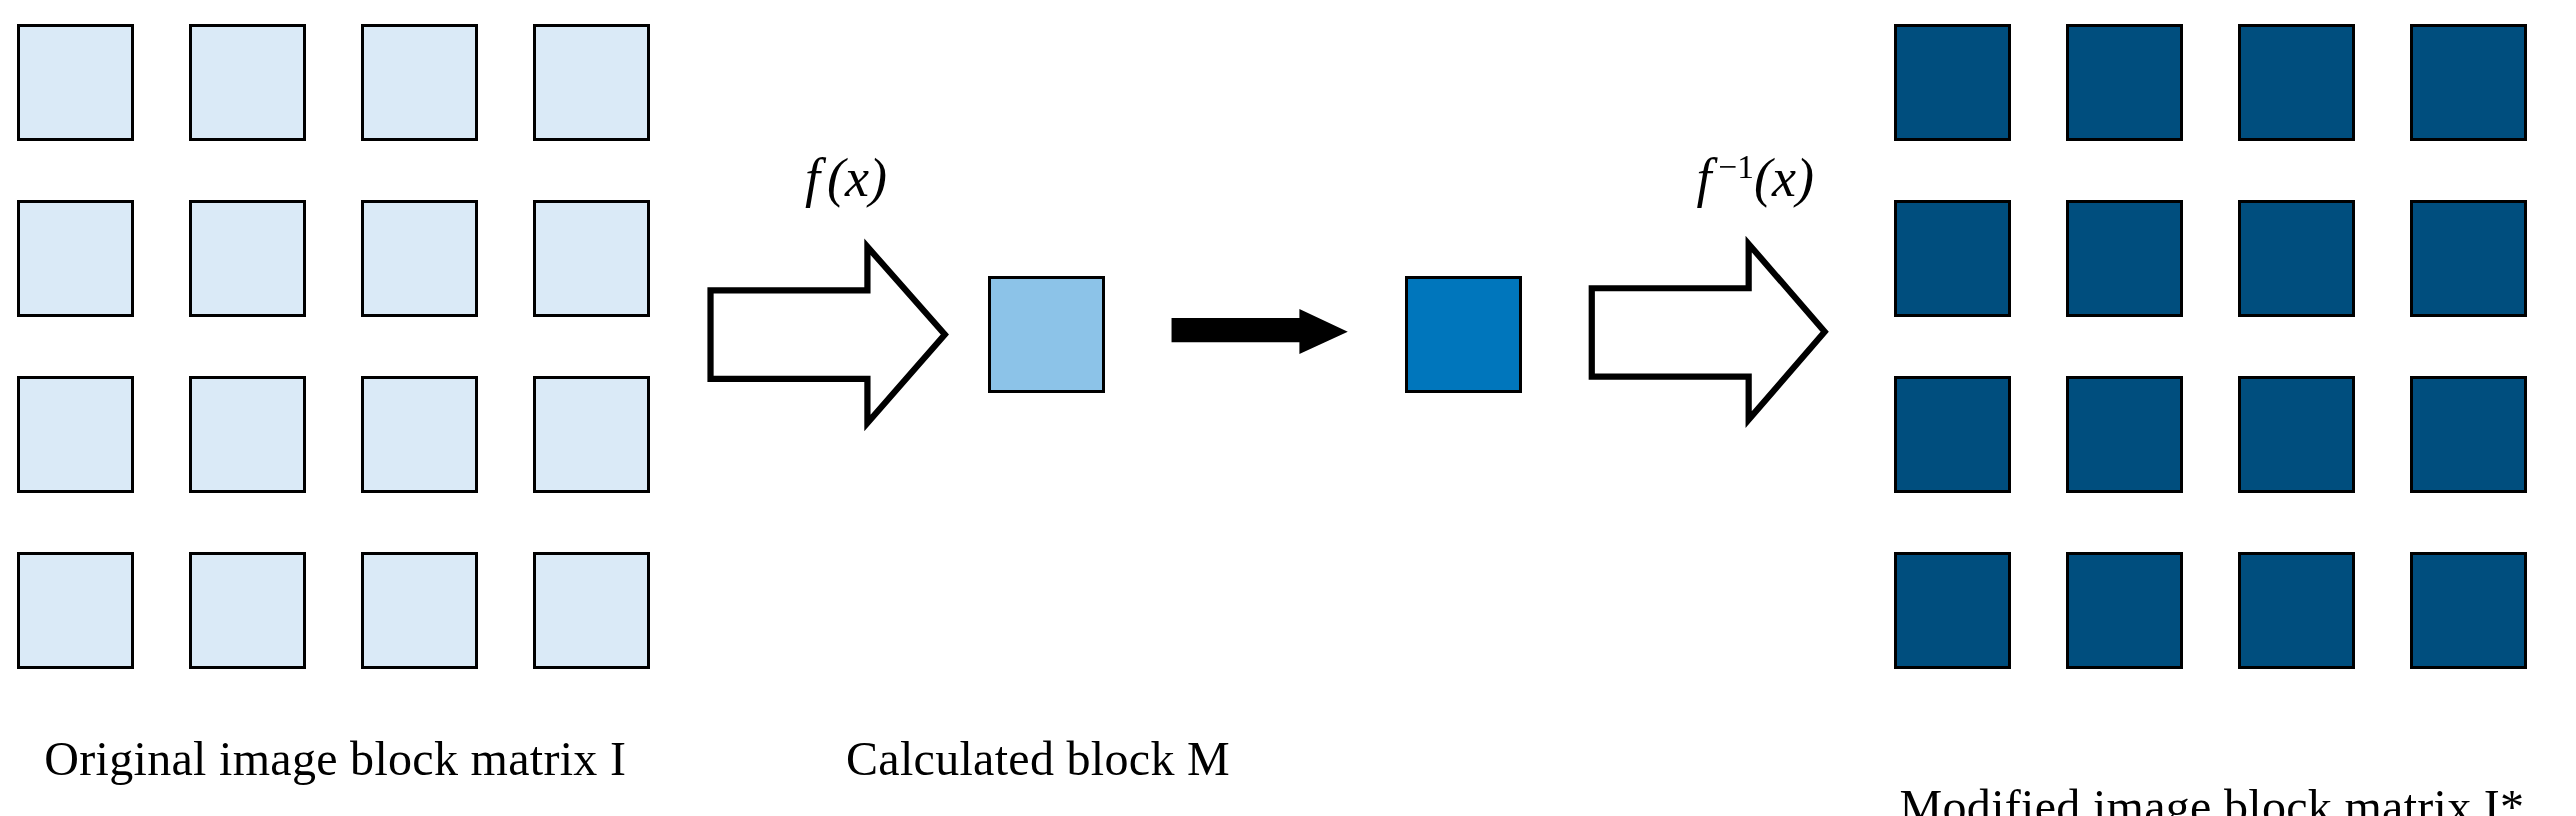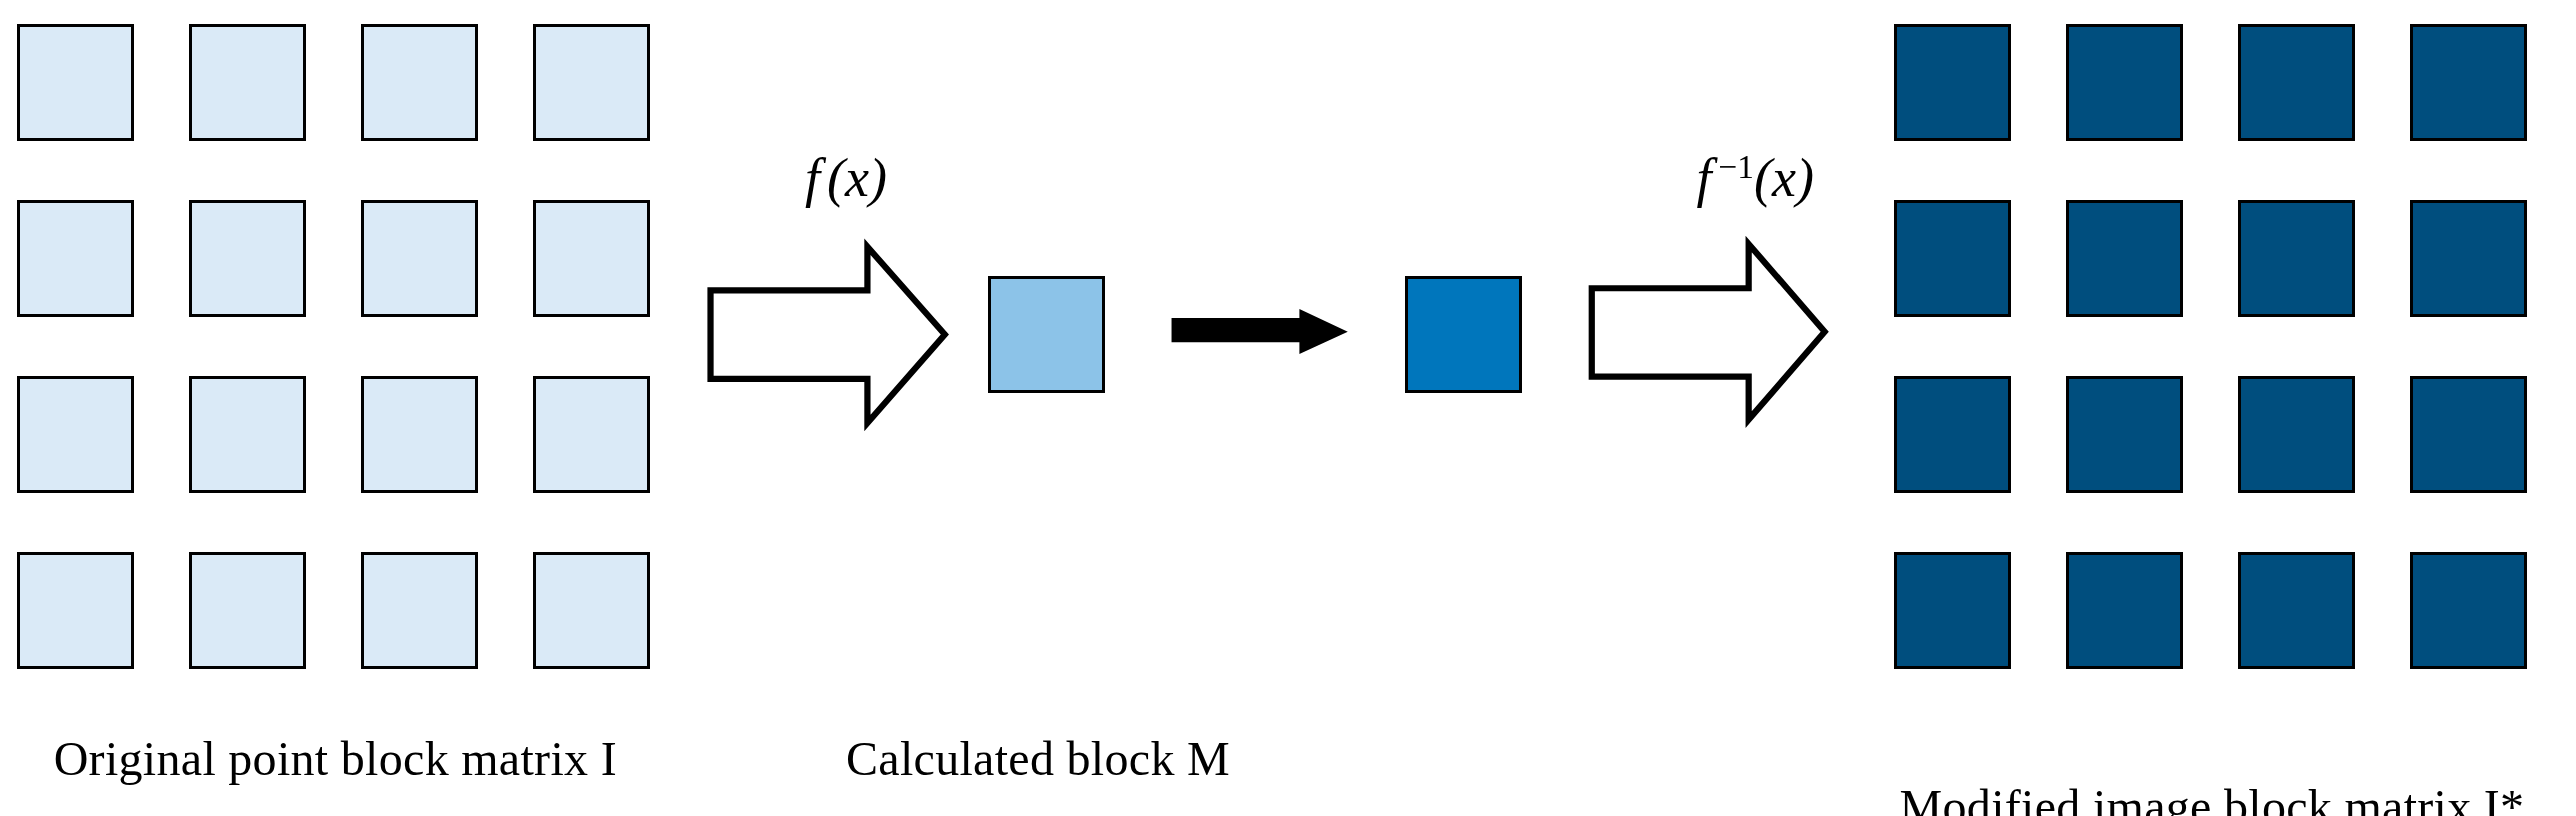--- a/index.html
+++ b/index.html
@@ -123,21 +123,21 @@
     </div>
 
   <div class="abs func-label" style="left:666px; top:151px; width:221px;"><span class="fbase">f</span><span class="ital">(x)</span></div>
 
   <div class="abs func-label" style="left:1551px; top:151px; width:263px;"><span class="fbase">f</span><sup>−1</sup><span class="ital">(x)</span></div>
 
   <div class="abs point-square" style="left: 988px; top: 276px; background: rgb(140, 195, 232);"></div>
 
   <div class="abs point-square" style="left: 1405px; top: 276px; background: rgb(0, 118, 188);"></div>
 
-  <div class="abs caption" style="left:17.3px; top:733px; width:636px;">Original point block matrix I</div>
+  <div class="abs caption" style="left:17.3px; top:733px; width:636px;">Original image block matrix I</div>
 
   <div class="abs caption" style="left:796px; top:733px; width:484px;">Calculated block M</div>
 
 
   <div class="abs caption" style="left:1894px; top:733px; width:636px;margin-top:48px;">Modified image block matrix I*</div>
 
 </div>
 
 
 </body></html>

